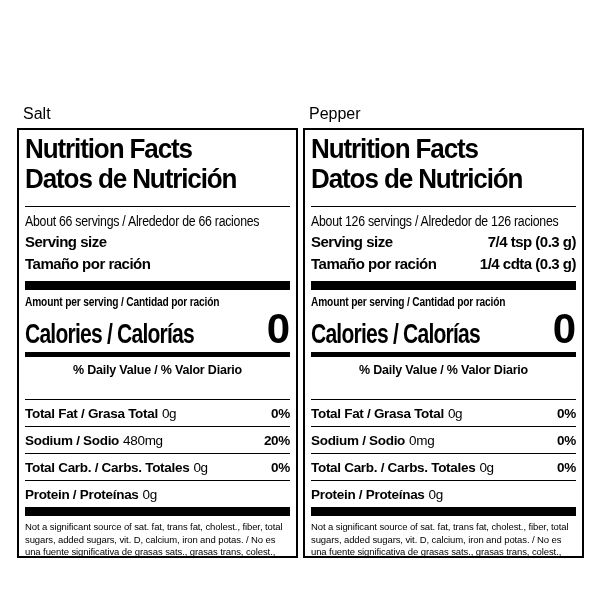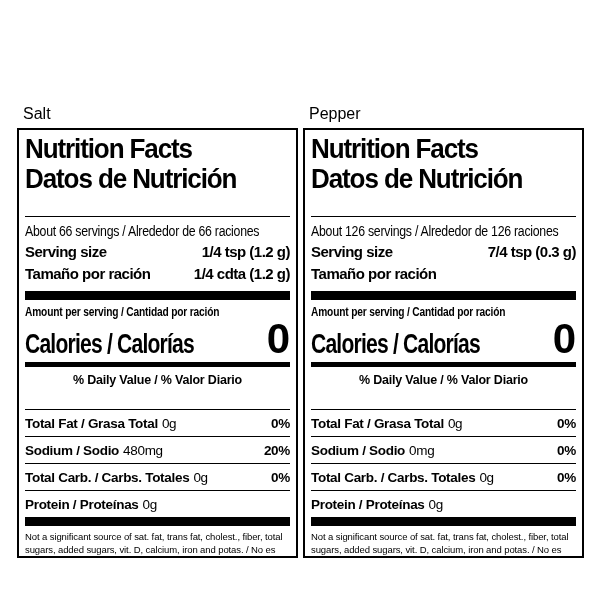--- a/index.html
+++ b/index.html
@@ -4,21 +4,21 @@
 <style>
   * { margin:0; padding:0; box-sizing:border-box; }
   html,body { background:#ffffff; }
   body { font-family:"Liberation Sans", sans-serif; color:#000; }
   .canvas { position:relative; width:600px; height:600px; background:#fff; overflow:hidden; }
   .labels-row { position:absolute; left:17px; top:68px; display:flex; gap:5px; }
   .label-col { width:281px; }
   .product-name { font-size:16px; line-height:20px; padding-left:6px; margin-bottom:4px;margin-top:36px; }
   .nf-box { border:2px solid #000; height:430px; padding:0 6px 4px 6px; background:#fff;
             display:flex; flex-direction:column; overflow:hidden; }
-  .nf-title { border-bottom:1px solid #000; padding:4px 0 22px; }
+  .nf-title { border-bottom:1px solid #000; padding:4px 0 12px; }
   .title-line { font-weight:bold; font-size:28px; line-height:30px; letter-spacing:-1.2px;
                 white-space:nowrap; transform:scaleX(.93); transform-origin:0 50%; }
   .nf-serving { padding:4px 0 6px; }
   .servings-line { font-size:14px; line-height:20px; letter-spacing:-0.3px; white-space:nowrap;
                    transform:scaleX(.88); transform-origin:0 50%; }
   .serving-row { display:flex; justify-content:space-between; font-weight:bold; font-size:15px;
                  line-height:22px; letter-spacing:-0.5px; white-space:nowrap; }
   .bar-thick { height:9px; background:#000; flex:none; }
   .bar-med { height:5px; background:#000; flex:none; }
   .nf-cal { padding:5px 0 3px; }
@@ -49,25 +49,23 @@
       <div class="product-name">Salt</div>
       <div class="nf-box">
         <header class="nf-title">
           <div class="title-line">Nutrition Facts</div>
           <div class="title-line">Datos de Nutrición</div>
         </header>
         <div class="nf-serving">
           <div class="servings-line">About 66 servings / Alrededor de 66 raciones</div>
           <div class="serving-row">
             <span>Serving size</span>
-            <span>1/4 tsp (1.2 g)</span>
           </div>
           <div class="serving-row">
             <span>Tamaño por ración</span>
-            <span>1/4 cdta (1.2 g)</span>
           </div>
         </div>
         <div class="bar-thick"></div>
         <div class="nf-cal">
           <div class="amount-line">Amount per serving / Cantidad por ración</div>
           <div class="cal-row">
             <span class="cal-label">Calories / Calorías</span>
             <span class="cal-value">0</span>
           </div>
         </div>
@@ -102,20 +100,21 @@
           <div class="title-line">Datos de Nutrición</div>
         </header>
         <div class="nf-serving">
           <div class="servings-line">About 126 servings / Alrededor de 126 raciones</div>
           <div class="serving-row">
             <span>Serving size</span>
             <span>7/4 tsp (0.3 g)</span>
           </div>
           <div class="serving-row">
             <span>Tamaño por ración</span>
+            <span>1/4 cdta (0.3 g)</span>
           </div>
         </div>
         <div class="bar-thick"></div>
         <div class="nf-cal">
           <div class="amount-line">Amount per serving / Cantidad por ración</div>
           <div class="cal-row">
             <span class="cal-label">Calories / Calorías</span>
             <span class="cal-value">0</span>
           </div>
         </div>

